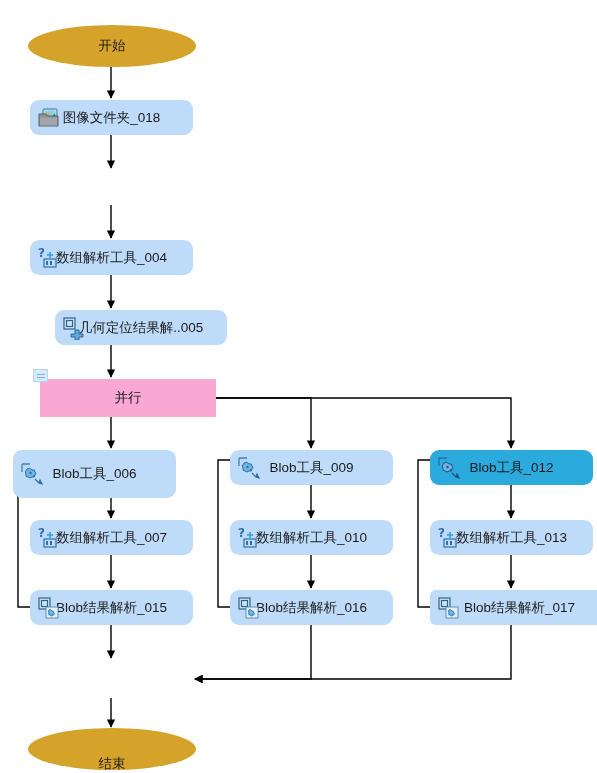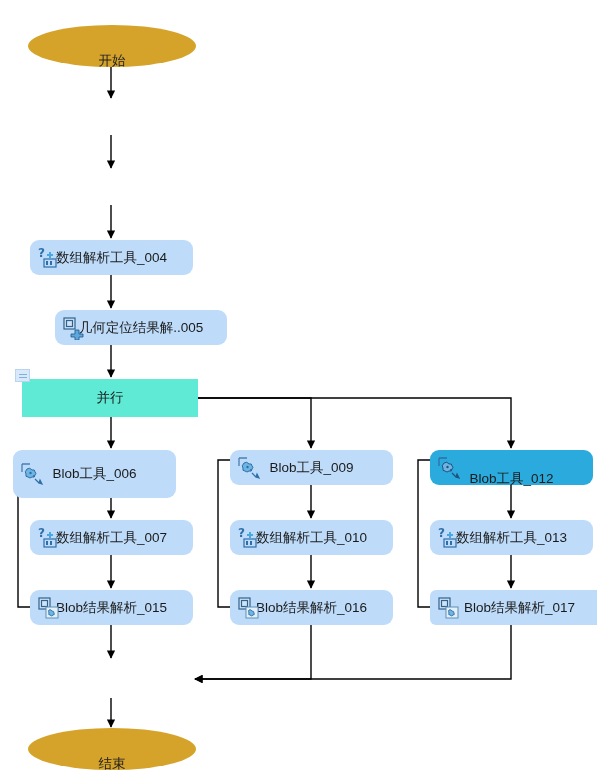--- a/index.html
+++ b/index.html
@@ -44,22 +44,23 @@
 
   .node.tool{
     border-radius:9px;
     background:#bedcfa;
   }
   .node.tool.selected{
     background:#2babdd;
   }
 
   .node.bar{
-    background:#5eead4;
+    background:#f9a8d4;
     border-radius:0;
+    margin-left:18px;
   }
 
   .node .label{
     pointer-events:none;
   }
 
   
   .ico{
     position:absolute;
     left:7px;
@@ -130,24 +131,37 @@
       <path d="M 430 460 L 418 460 L 418 607 L 430 607"></path>
 
       <line x1="111" y1="625" x2="111" y2="658" marker-end="url(#ah)"></line>
       <path d="M 311 625 L 311 679 L 195 679" marker-end="url(#ah)"></path>
       <path d="M 511 625 L 511 679 L 195 679" marker-end="url(#ah)"></path>
 
       <line x1="111" y1="698" x2="111" y2="727" marker-end="url(#ah)"></line>
     </g>
   </svg>
 
-  <div class="node terminal" style="left:28px;top:25px;width:168px;height:42px;align-items:flex-end;">
+  <div class="node terminal" style="left:28px;top:25px;width:168px;height:42px;">
     <span class="label">开始</span>
   </div>
 
+  <div class="node tool" style="left:30px;top:100px;width:163px;height:35px;">
+    <span class="ico">
+      <svg viewBox="0 0 24 24" width="24" height="24" xmlns="http://www.w3.org/2000/svg">
+        <rect x="6" y="3" width="14" height="10" rx="1" fill="#bfe6f7" stroke="#4a6e86" stroke-width="1"></rect>
+        <rect x="7.5" y="4.5" width="11" height="7" fill="#7fd2f0"></rect>
+        <circle cx="11" cy="8" r="1.6" fill="#f0a818"></circle>
+        <path d="M15 11 L17.5 7.5 L19 11 Z" fill="#2e7d32"></path>
+        <path d="M2 8 h7 l1.6 2 H21 v10 H2 Z" fill="#8e9197" stroke="#5b5e64" stroke-width="1"></path>
+        <path d="M3 11.5 h17 v8 H3 Z" fill="#a2a5ab"></path>
+      </svg>
+    </span>
+    <span class="label">图像文件夹_018</span>
+  </div>
 
 
   <div class="node tool" style="left:30px;top:240px;width:163px;height:35px;">
     <span class="ico">
       <svg viewBox="0 0 24 24" width="24" height="24" xmlns="http://www.w3.org/2000/svg">
         <text x="1" y="11" font-family="DejaVu Sans, sans-serif" font-size="12" font-weight="bold" fill="#2f6fa8">?</text>
         <path d="M12 6 h2 v2 h2 v2 h-2 v2 h-2 v-2 h-2 V8 h2 Z" fill="#4aa7e0"></path>
         <rect x="7" y="13" width="12" height="8" fill="none" stroke="#2f6fa8" stroke-width="1.2"></rect>
         <rect x="9" y="15" width="2" height="4" fill="#2f6fa8"></rect>
         <rect x="13" y="15" width="2" height="4" fill="#2f6fa8"></rect>
@@ -244,21 +258,21 @@
       <svg viewBox="0 0 24 24" width="24" height="24" xmlns="http://www.w3.org/2000/svg">
         <rect x="2" y="2" width="11" height="11" fill="#cfe4f5" stroke="#31618c" stroke-width="1.2"></rect>
         <rect x="4.5" y="4.5" width="6" height="6" fill="none" stroke="#31618c" stroke-width="1.2"></rect>
         <rect x="9" y="11" width="12" height="11" fill="#e3f0fa" stroke="#5f8fb5" stroke-width="1"></rect>
         <path d="M12 14 q2 -1 3 1 q2 0 2 2 q1 2 -1 2 q-1 2 -3 0 q-2 0 -1 -2 q-1 -2 0 -3 Z" fill="#6fb5e4" stroke="#2f6fa8" stroke-width="0.9"></path>
       </svg>
     </span>
     <span class="label">Blob结果解析_016</span>
   </div>
 
-  <div class="node tool selected" style="left:430px;top:450px;width:163px;height:35px;align-items:flex-end;">
+  <div class="node tool selected" style="left:430px;top:450px;width:163px;height:35px;">
     <span class="ico">
       <svg viewBox="0 0 24 24" width="24" height="24" xmlns="http://www.w3.org/2000/svg">
         <path d="M2 2 h8 M2 2 v8" stroke="#2f6fa8" stroke-width="1.3" fill="none"></path>
         <path d="M7 7 q3 -2 5 1 q3 -1 3 2 q2 1 0 3 q0 3 -3 2 q-2 2 -4 0 q-3 0 -2 -3 q-2 -2 1 -5 Z" fill="#6fb5e4" stroke="#20527f" stroke-width="1"></path>
         <circle cx="10.5" cy="11" r="1.2" fill="#20527f"></circle>
         <circle cx="14" cy="14" r="1" fill="#20527f"></circle>
         <path d="M15 17 l4 4 M22 22 l-3 -1 l1 -3 Z" stroke="#20527f" stroke-width="1.2" fill="#20527f"></path>
       </svg>
     </span>
     <span class="label">Blob工具_012</span>

